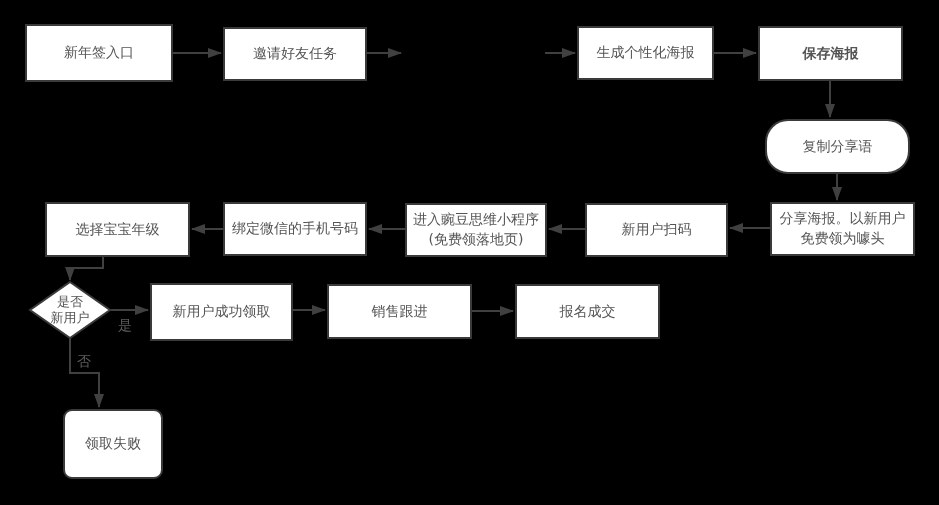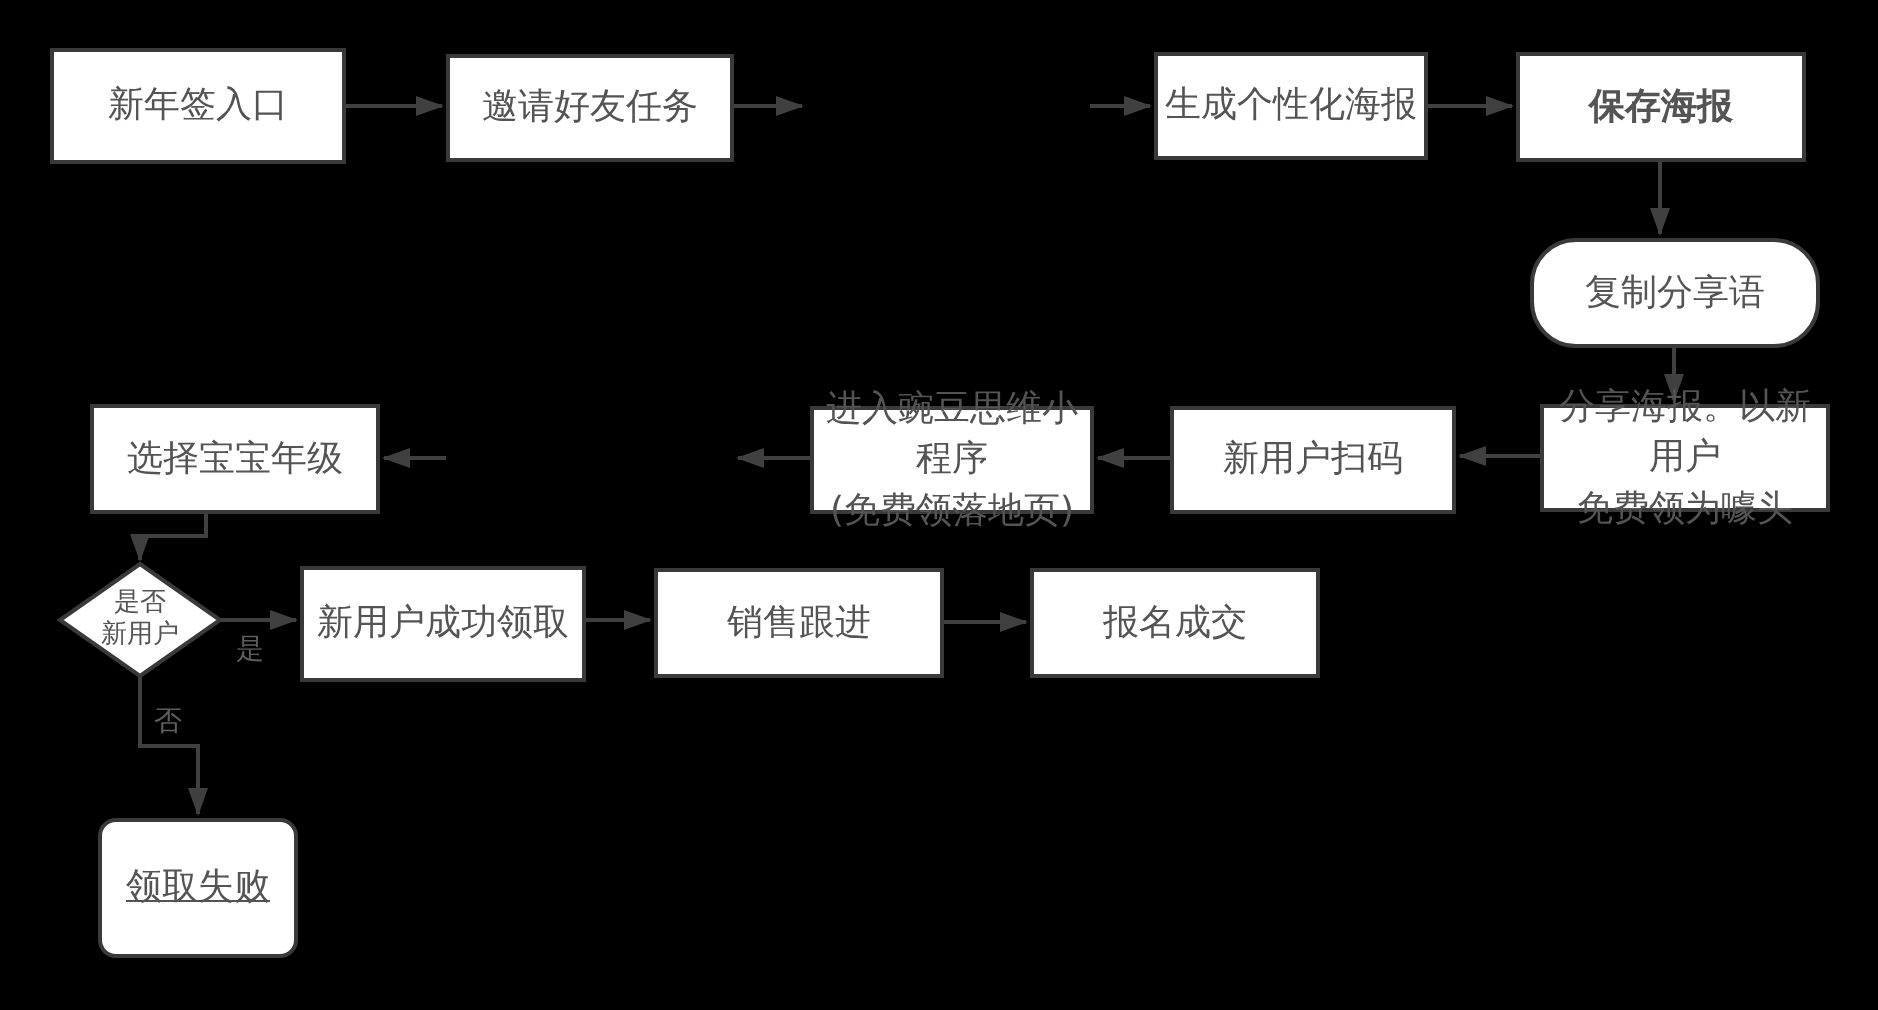--- a/index.html
+++ b/index.html
@@ -13,21 +13,21 @@
   .node {
     position: absolute;
     box-sizing: border-box;
     background: var(--node-fill, #fff);
     border: 2px solid var(--node-border, #3a3a3a);
     color: var(--node-text, #545454);
     display: flex;
     align-items: center;
     justify-content: center;
     text-align: center;
-    font-size: 18px;
+    font-size: 14px;
     line-height: 1.4;
     white-space: pre-line;
   }
   .node.rounded { border-radius: 9px; }
   .diamond-label {
     position: absolute;
     box-sizing: border-box;
     color: var(--node-text, #545454);
     display: flex;
     align-items: center;
@@ -77,20 +77,21 @@
     <div class="node" style="left: 25px; top: 24px; width: 148px; height: 58px;">新年签入口</div>
     <div class="node" style="left: 223px; top: 27px; width: 144px; height: 54px;">邀请好友任务</div>
     <div class="node" style="left: 577px; top: 26px; width: 137px; height: 54px;">生成个性化海报</div>
     <div class="node" style="left: 758px; top: 26px; width: 145px; height: 55px; font-weight: bold;">保存海报</div>
     <div class="node" style="left: 765px; top: 119px; width: 145px; height: 55px; border-radius: 23px;">复制分享语</div>
     <div class="node" style="left: 770px; top: 202px; width: 145px; height: 54px;">分享海报。以新用户
 免费领为噱头</div>
     <div class="node" style="left: 585px; top: 203px; width: 143px; height: 54px;">新用户扫码</div>
     <div class="node" style="left: 405px; top: 203px; width: 142px; height: 54px;">进入豌豆思维小程序
 (免费领落地页)</div>
+    <div class="node" style="left: 223px; top: 202px; width: 144px; height: 54px;">绑定微信的手机号码</div>
     <div class="node" style="left: 45px; top: 202px; width: 145px; height: 55px;">选择宝宝年级</div>
     <div class="diamond-label" style="left: 30px; top: 282px; width: 80px; height: 56px;">是否
 新用户</div>
     <div class="node" style="left: 150px; top: 283px; width: 143px; height: 58px;">新用户成功领取</div>
     <div class="node" style="left: 327px; top: 284px; width: 145px; height: 55px;">销售跟进</div>
     <div class="node" style="left: 515px; top: 284px; width: 145px; height: 55px;">报名成交</div>
-    <div class="node rounded" style="left: 49px; top: 409px; width: 100px; height: 70px; text-decoration: underline;">领取失败</div>
+    <div class="node rounded" style="left: 63px; top: 409px; width: 100px; height: 70px;">领取失败</div>
   </div>
 
 </body></html>

